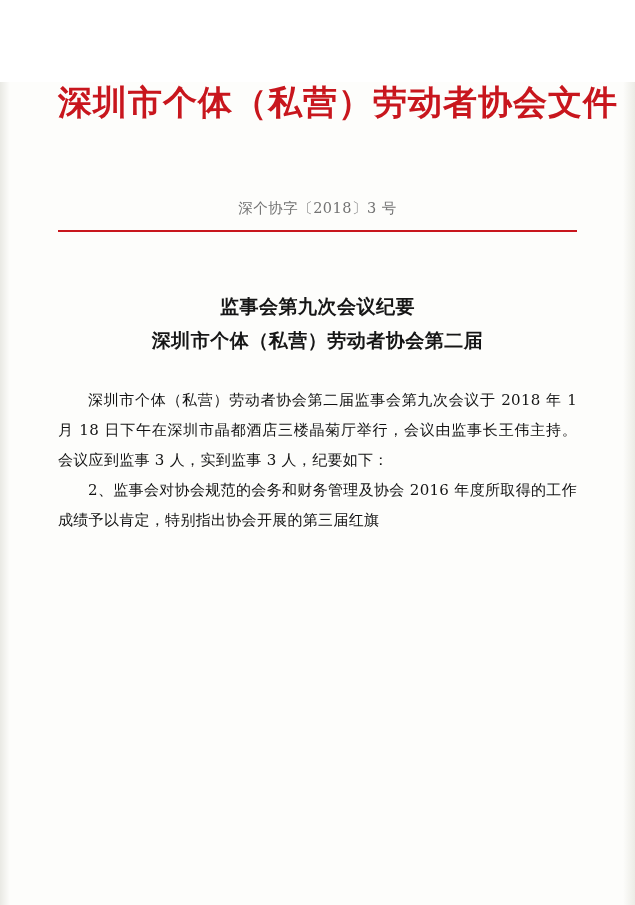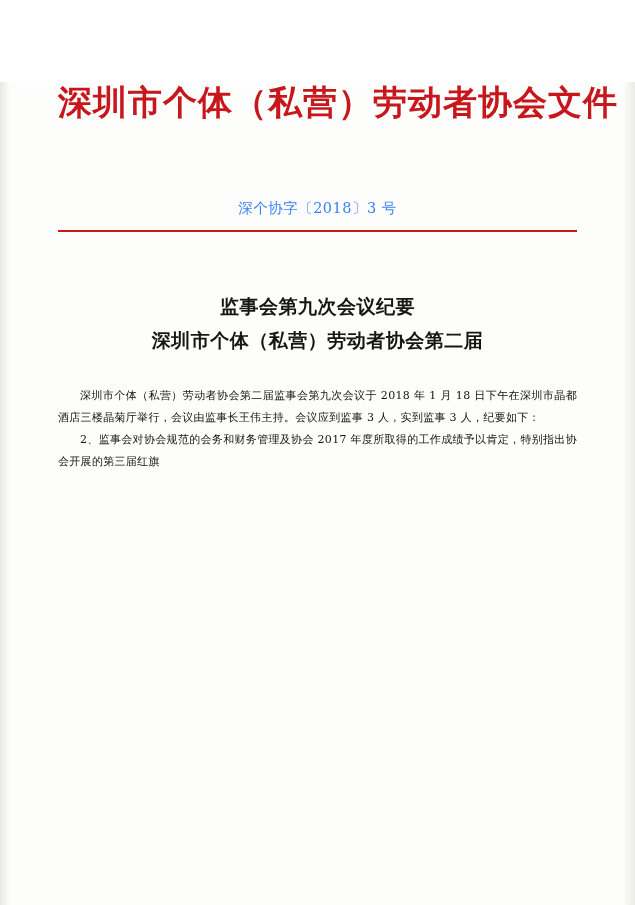--- a/index.html
+++ b/index.html
@@ -47,21 +47,21 @@
     font-weight: bold;
     font-size: 34px;
     letter-spacing: 1px;
     line-height: 1.2;
     white-space: nowrap;
   }
 
   .doc-number {
     margin-top: 76px;
     text-align: center;
-    color: #3b82f6;
+    color: #737373;
     font-size: 14.5px;
     letter-spacing: 0.5px;
   }
 
   .red-rule {
     margin-top: 12px;
     height: 2.5px;
     background: #c8161d;
   }
 
@@ -70,21 +70,21 @@
     text-align: center;
     font-size: 19px;
     font-weight: bold;
     line-height: 1.75;
     color: #161616;
     letter-spacing: 0.5px;
   }
 
   .body-text {
     margin-top: 28px;
-    font-size: 11px;
+    font-size: 15px;
     line-height: 2.0;
     color: #131313;
     text-align: justify;
     letter-spacing: 0.3px;
   }
   .body-text p {
     margin: 0;
     text-indent: 2em;
   }
 </style>
@@ -99,16 +99,16 @@
 
   <div class="red-rule"></div>
 
   <div class="subject">
     <div>监事会第九次会议纪要</div>
     <div>深圳市个体（私营）劳动者协会第二届</div>
   </div>
 
   <div class="body-text">
     <p>深圳市个体（私营）劳动者协会第二届监事会第九次会议于 2018 年 1 月 18 日下午在深圳市晶都酒店三楼晶菊厅举行，会议由监事长王伟主持。会议应到监事 3 人，实到监事 3 人，纪要如下：</p>
-    <p>2、监事会对协会规范的会务和财务管理及协会 2017 年度所取得的工作成绩予以肯定，特别指出协会开展的第三届红旗</p>
+    <p>2、监事会对协会规范的会务和财务管理及协会 2016 年度所取得的工作成绩予以肯定，特别指出协会开展的第三届红旗</p>
   </div>
 
 </div>
 
 </body></html>

